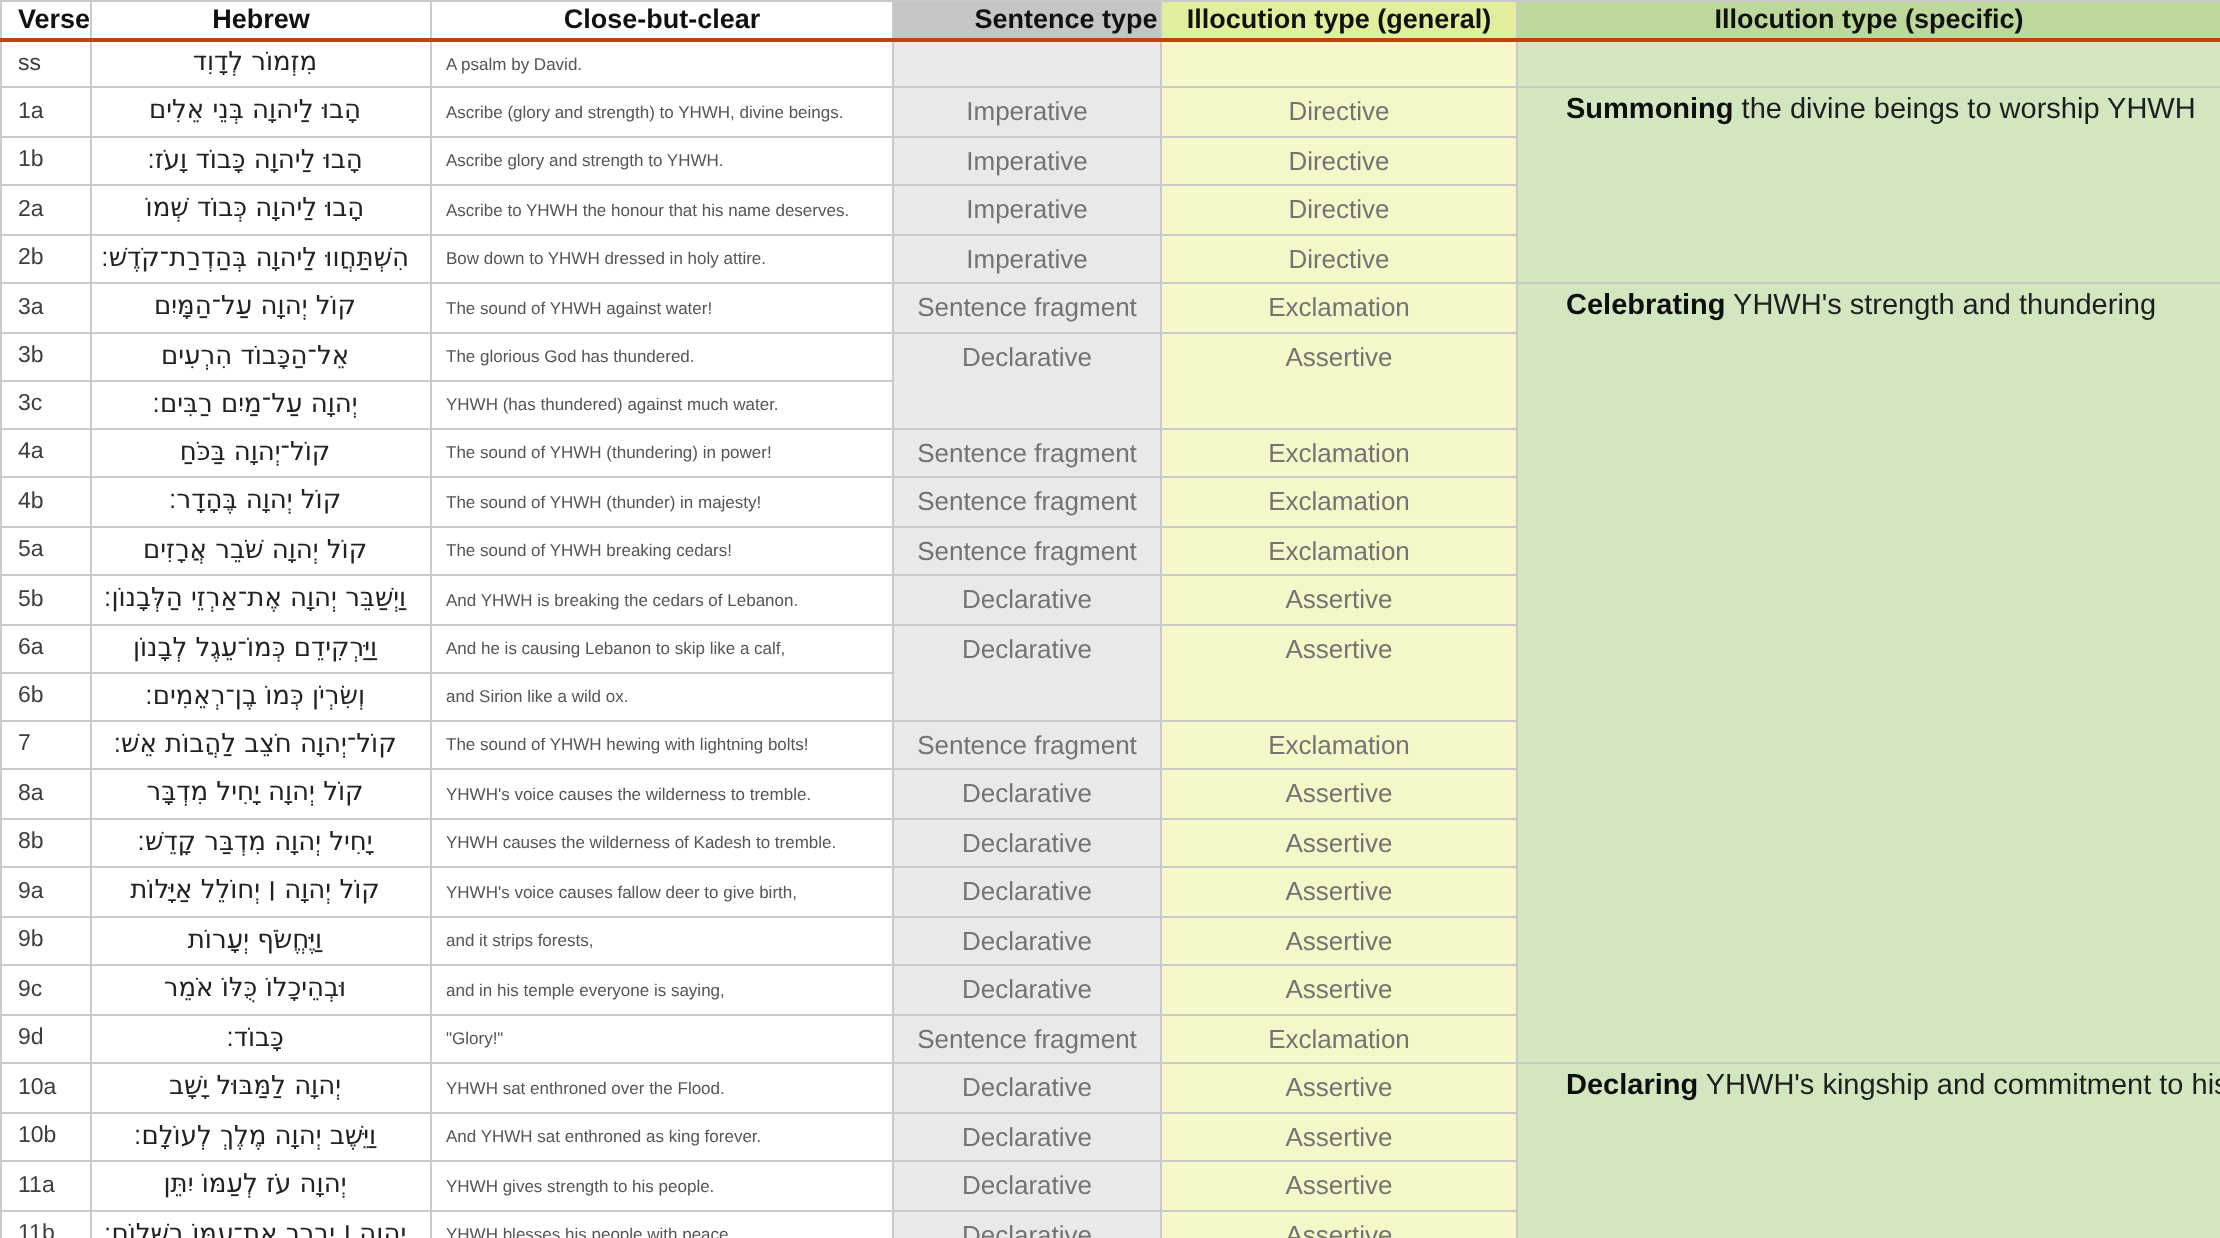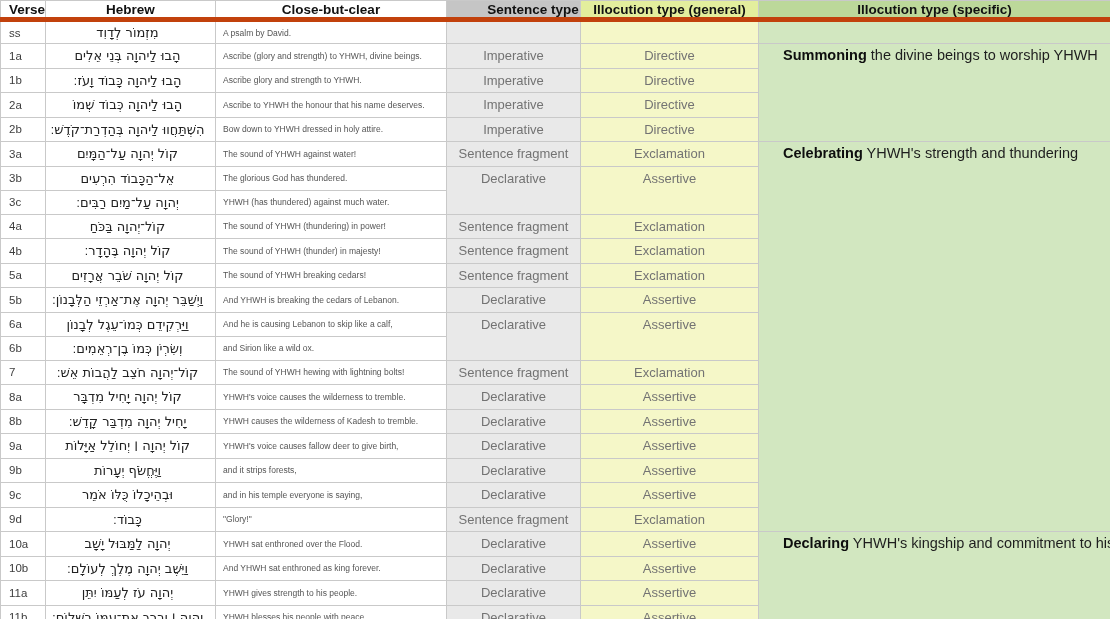--- a/index.html
+++ b/index.html
@@ -8,21 +8,21 @@
     font-family: "Liberation Sans", "DejaVu Sans", sans-serif;
   }
   table.analysis {
     border-collapse: collapse; table-layout: fixed; width: 1110px;
   }
   th, td { border: 1px solid #c9c9c9; padding: 0; overflow: hidden; }
   thead tr { height: 19px; }
   tbody tr { height: 24px; }
   th {
     font-size: 13.5px; font-weight: bold; color: #111; text-align: center;
-    background: #fff; border-bottom: 5px solid #c2410c; white-space: nowrap; margin-top: 12px;
+    background: #fff; border-bottom: 2px solid #c2410c; white-space: nowrap; margin-top: 12px;
   }
   th.h-verse { text-align: left; padding-left: 8px; }
   th.h-sent { background: var(--sentence-header, #c5c5c5); padding-left: 39px; }
   th.h-gen  { background: var(--general-header, #e3ee9d); }
   th.h-spec { background: var(--specific-header, #bcd89a); }
 
   td.verse {
     font-size: 11.5px; color: #3d3d3d; padding-left: 8px;
     background: #fff; vertical-align: middle; white-space: nowrap;
   }

